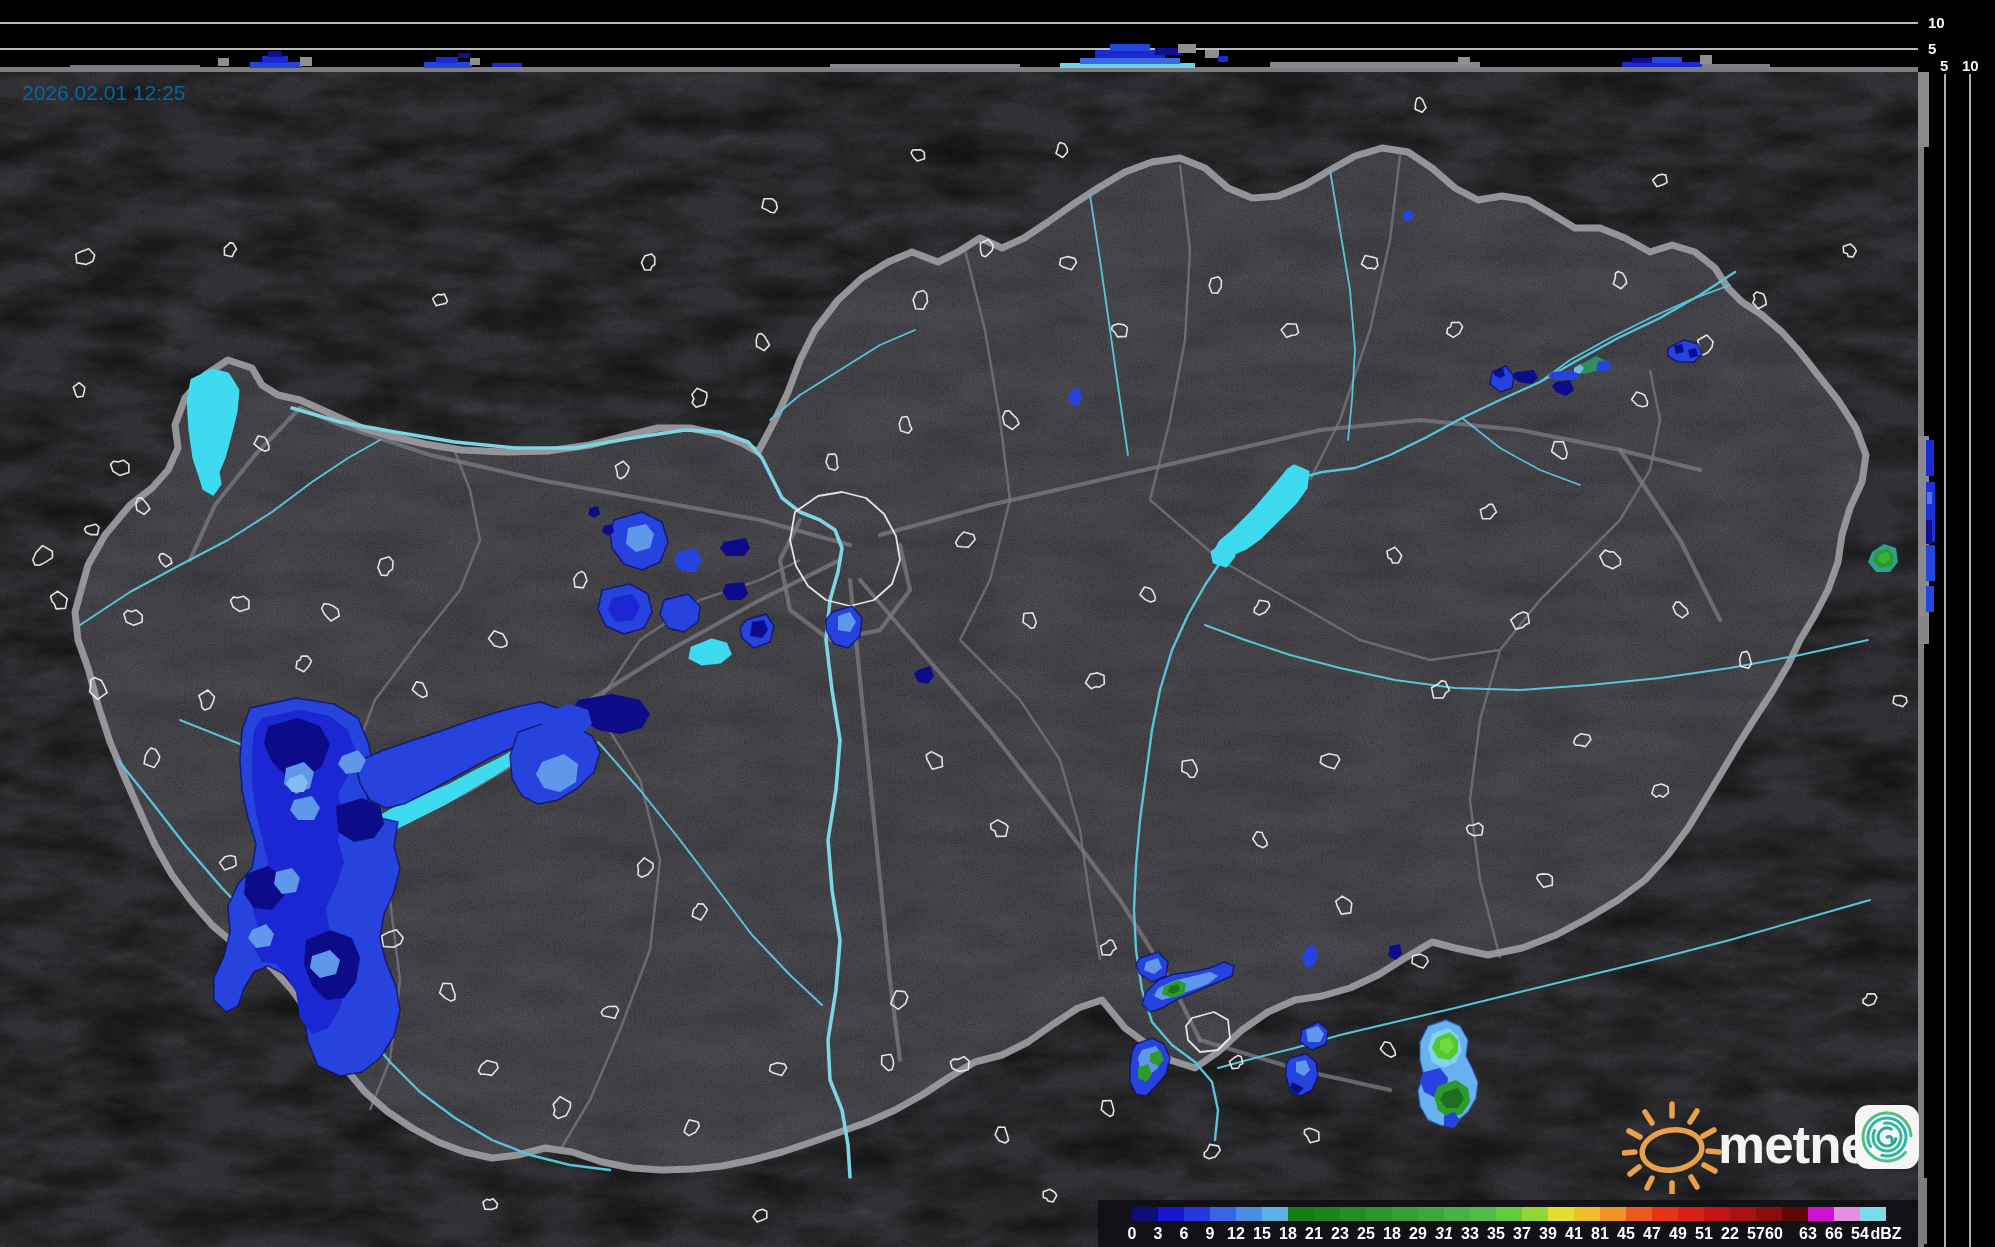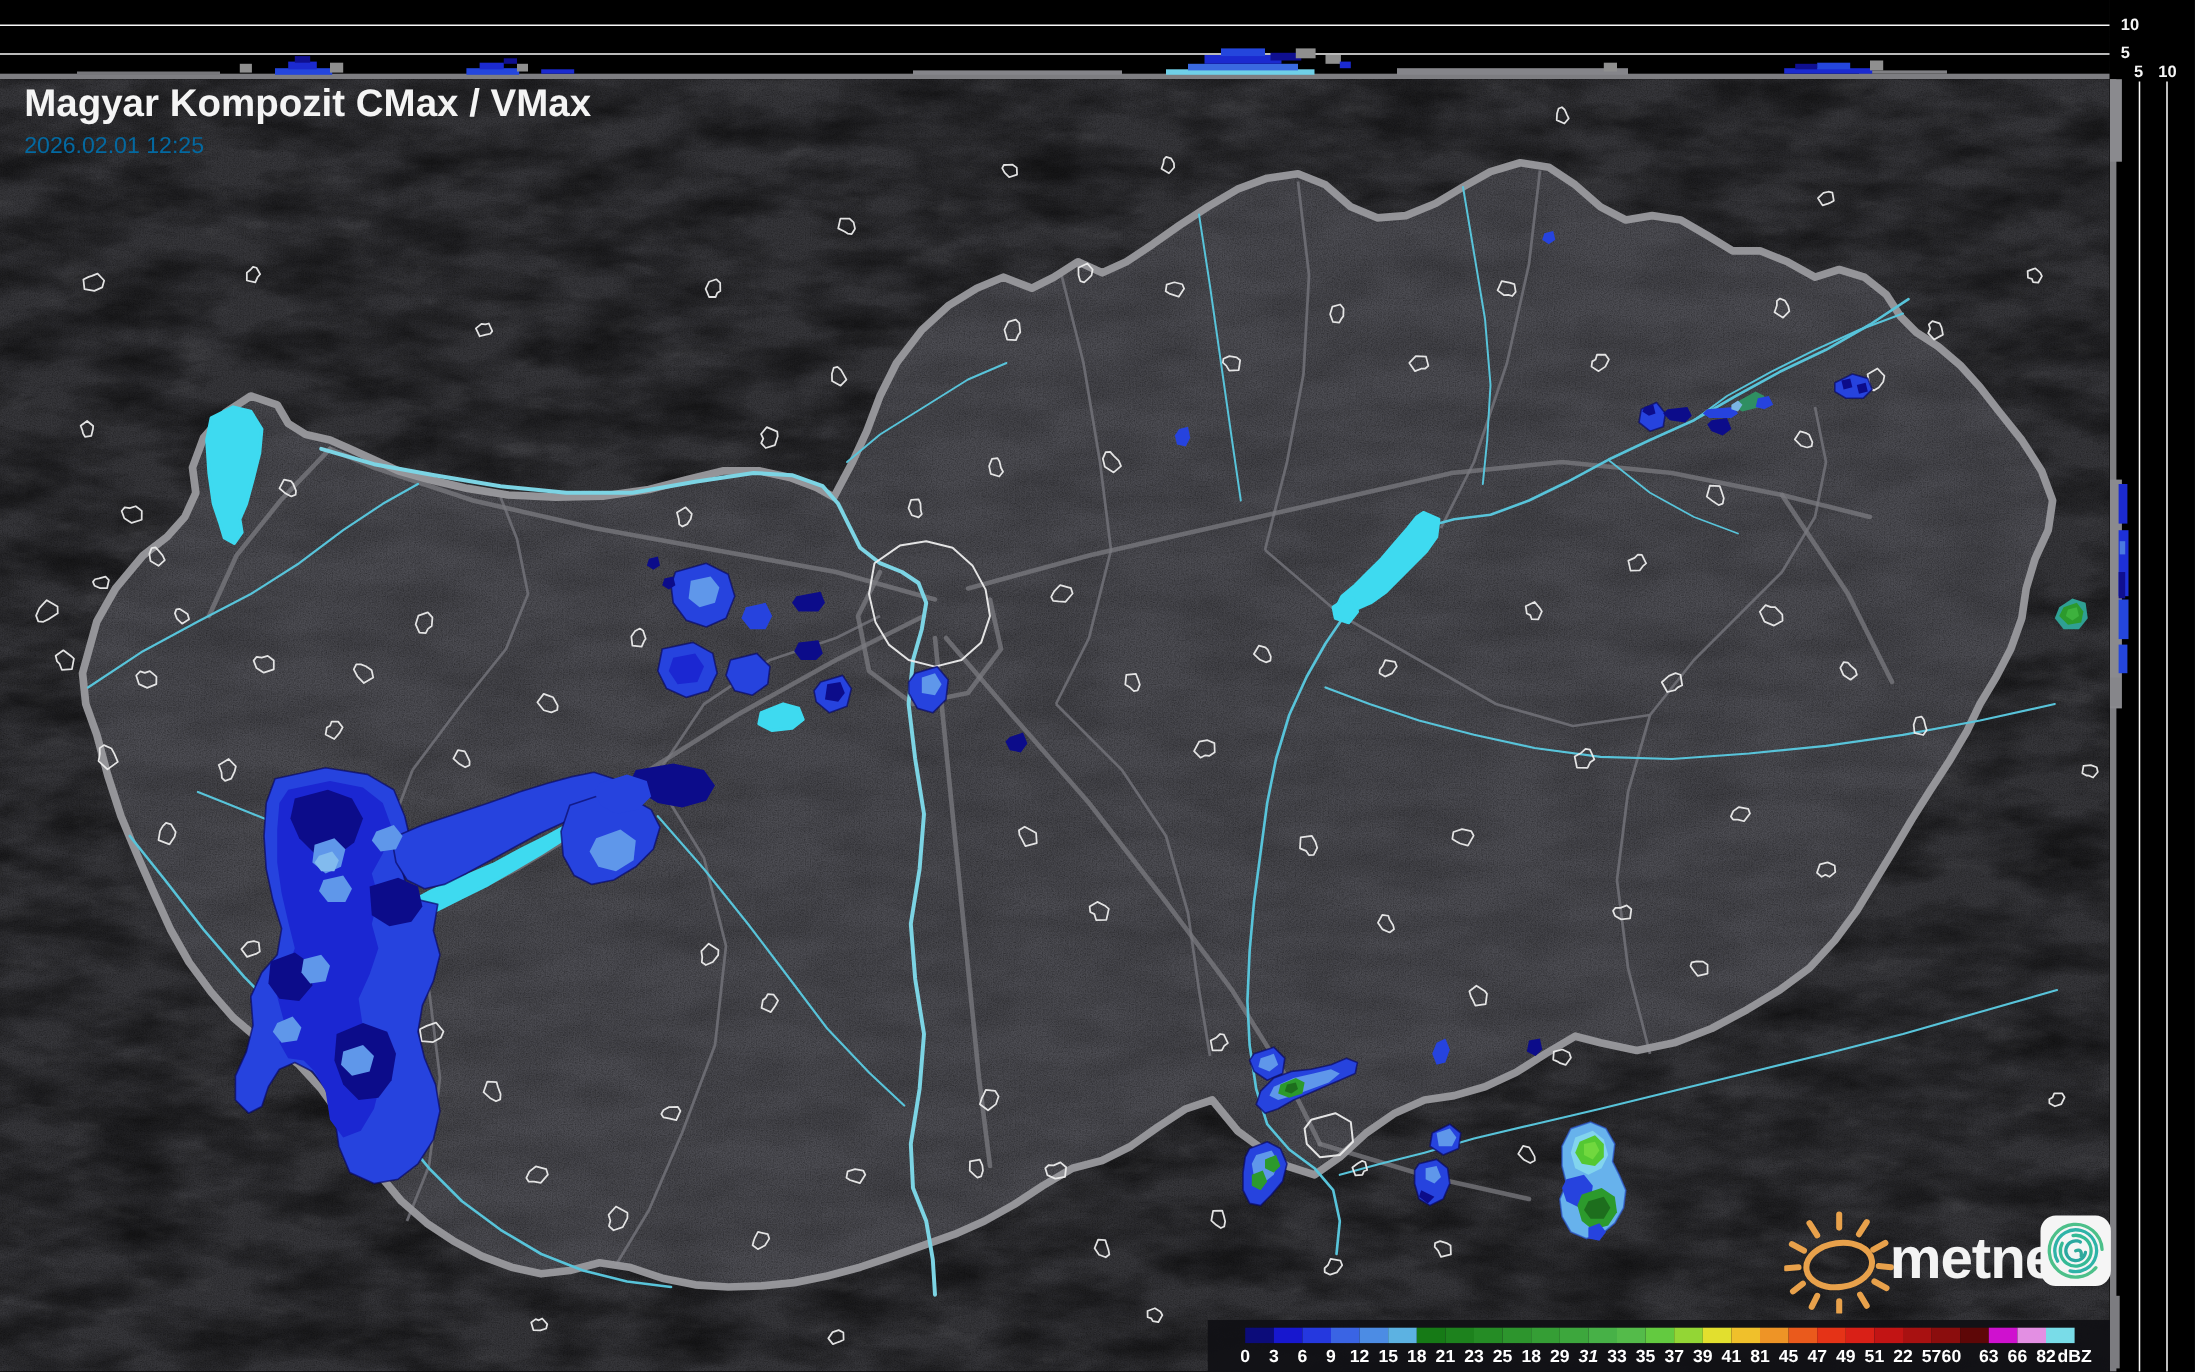--- a/index.html
+++ b/index.html
@@ -332,21 +332,20 @@
         <rect x="8" y="545" width="9" height="36" fill="#2446dd"></rect>
         <rect x="8" y="586" width="8" height="26" fill="#2446dd"></rect>
       </svg>
     <span class="axis-label" style="left:10px;top:15px;">10</span>
     <span class="axis-label" style="left:10px;top:41px;">5</span>
     <span class="axis-label" style="left:22px;top:58px;">5</span>
     <span class="axis-label" style="left:44px;top:58px;">10</span>
   </div>
 
   <div class="title-block">
-    <h1>Magyar Kompozit CMax / VMax</h1>
     <div class="dt">2026.02.01 12:25</div>
   </div>
 
   <div class="legend">
     <div class="boxes" id="legend-root">
         <div class="swatch" style="left: 34px; background: rgb(12, 12, 122);"></div>
         <div class="swatch" style="left: 60px; background: rgb(23, 23, 207);"></div>
         <div class="swatch" style="left: 86px; background: rgb(37, 56, 223);"></div>
         <div class="swatch" style="left: 112px; background: rgb(58, 100, 228);"></div>
         <div class="swatch" style="left: 138px; background: rgb(76, 140, 228);"></div>
@@ -395,21 +394,21 @@
         <span class="lbl" style="left: 486px;">81</span>
         <span class="lbl" style="left: 512px;">45</span>
         <span class="lbl" style="left: 538px;">47</span>
         <span class="lbl" style="left: 564px;">49</span>
         <span class="lbl" style="left: 590px;">51</span>
         <span class="lbl" style="left: 616px;">22</span>
         <span class="lbl" style="left: 642px;">57</span>
         <span class="lbl" style="left: 660px;">60</span>
         <span class="lbl" style="left: 694px;">63</span>
         <span class="lbl" style="left: 720px;">66</span>
-        <span class="lbl" style="left: 746px;">82</span>
+        <span class="lbl" style="left: 746px;">54</span>
         <span class="lbl" style="left: 772px;">dBZ</span>
       </div>
   </div>
 
   <div class="logo">
     <svg class="sun" width="100" height="100" viewBox="0 0 100 100">
       <g stroke="#e8a14b" stroke-width="5.5" stroke-linecap="round" fill="none">
         <ellipse cx="50" cy="56" rx="30" ry="20" transform="rotate(-8 50 56)"></ellipse>
         <line x1="50" y1="22" x2="50" y2="10"></line>
         <line x1="68" y1="28" x2="75" y2="17"></line>

